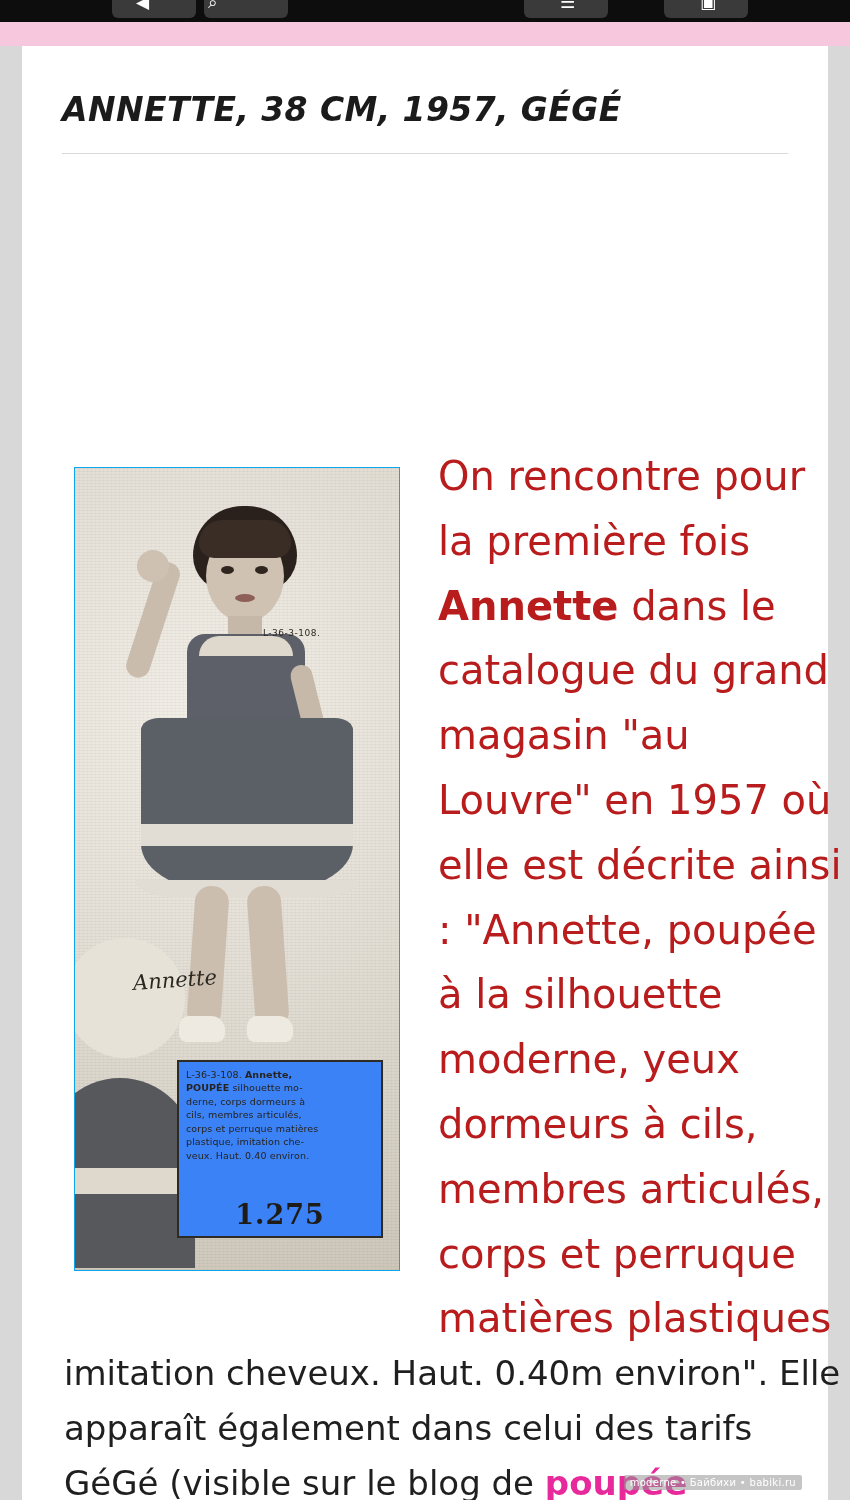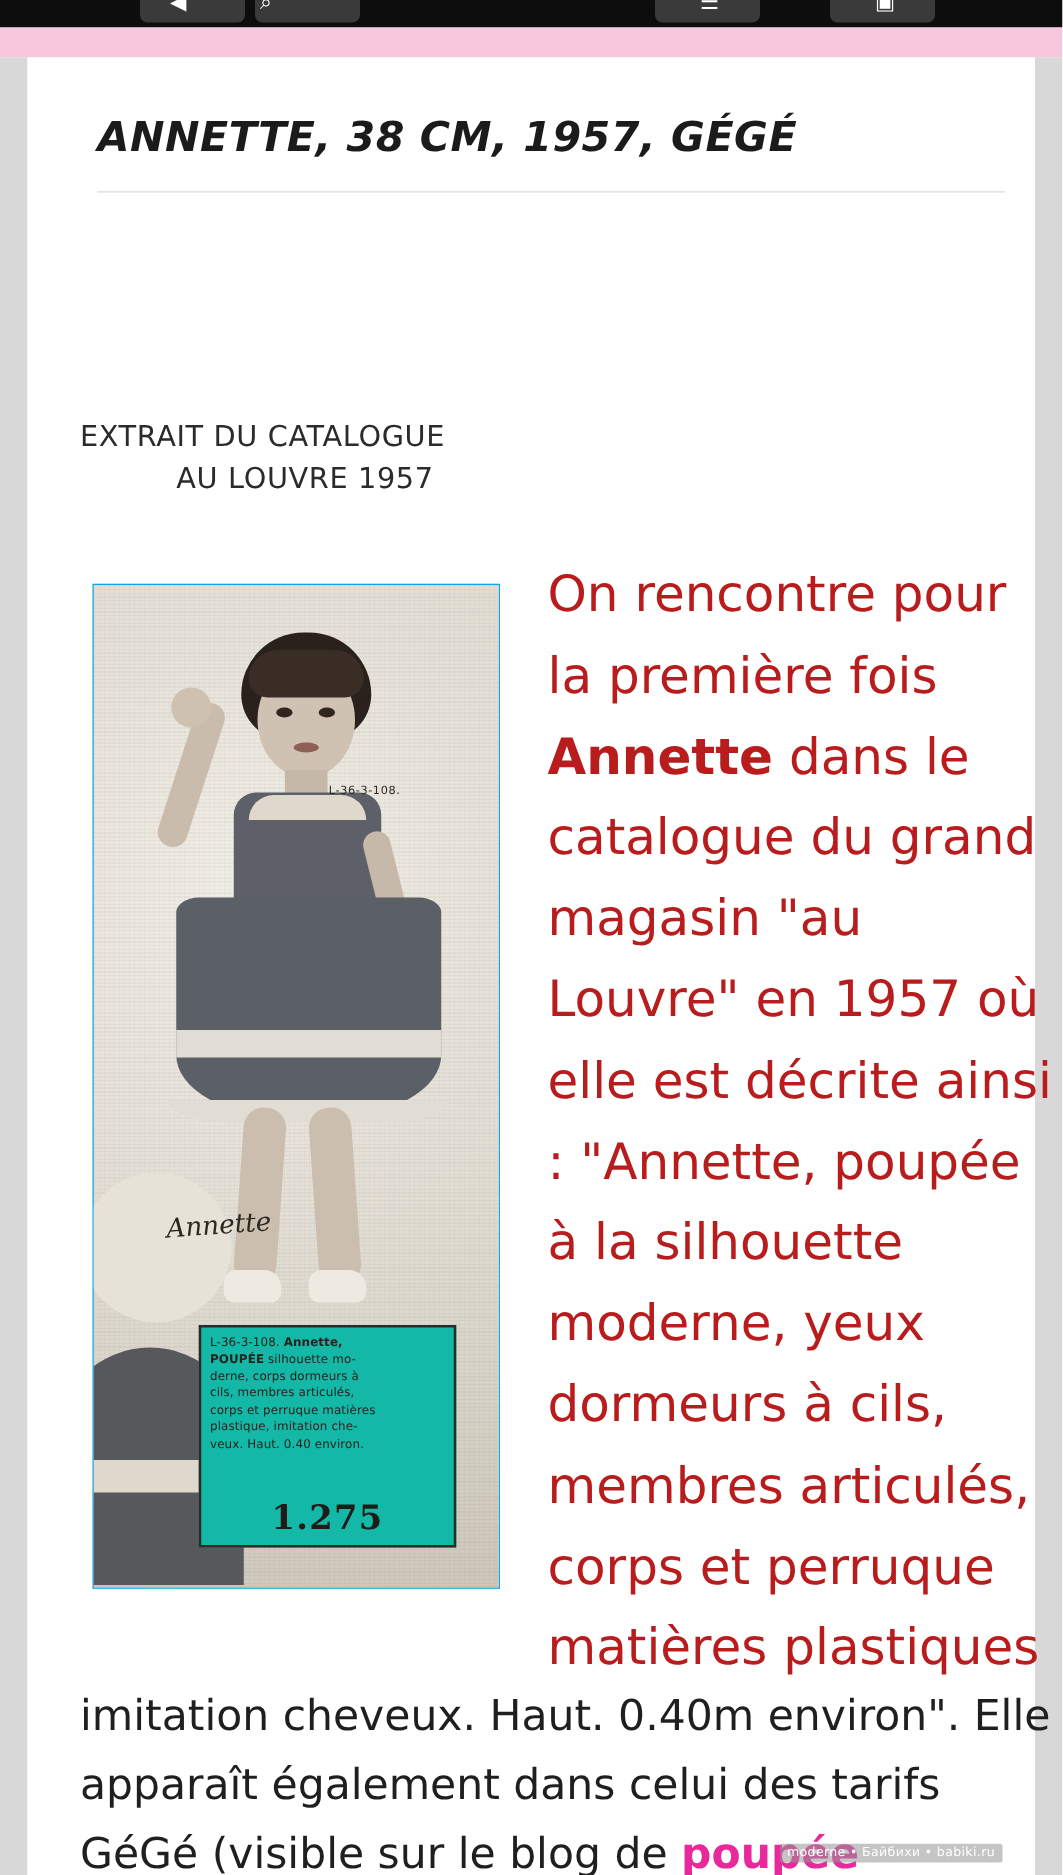--- a/index.html
+++ b/index.html
@@ -69,21 +69,21 @@
 
   
   .sheet {
     position: absolute;
     left: 22px;
     top: 46px;
     width: 806px;
     height: 1454px;
     background: #ffffff;
     box-sizing: border-box;
-    padding: 0 36px;
+    padding: 0 20px;
   }
 
   .article-title {
     margin: 0;
     padding: 44px 0 24px 20px;
     font-family: "DejaVu Sans", sans-serif;
     font-style: italic;
     font-weight: bold;
     font-size: 33px;
     letter-spacing: 0.4px;
@@ -293,23 +293,23 @@
     position: absolute;
     left: 58px; top: 500px;
     font-family: "DejaVu Serif", serif;
     font-style: italic;
     font-size: 21px;
     color: #2b2721;
     transform: rotate(-4deg);
   }
   .ph-adbox {
     position: absolute;
-    left: 84px; top: 592px;
+    left: 102px; top: 592px;
     width: 206px; height: 178px;
-    background: #14b8a6;
+    background: #3b82f6;
     border: 2px solid #2e2a24;
     box-sizing: border-box;
     padding: 6px 7px;
   }
   .ph-adbox .adtext {
     font-family: "DejaVu Sans", sans-serif;
     font-size: 9.5px;
     line-height: 1.42;
     color: #26231e;
     letter-spacing: 0.1px;
@@ -381,24 +381,20 @@
 <div class="pink-band"></div>
 
 <div class="rail left"></div>
 <div class="rail right"></div>
 
 <div class="sheet">
 
   <h1 class="article-title">ANNETTE, 38 CM, 1957, GÉGÉ</h1>
   <div class="title-rule"></div>
 
-  <div class="catalog-caption">
-    <span class="l1">EXTRAIT DU CATALOGUE</span>
-    <span class="l2">AU LOUVRE 1957</span>
-  </div>
 
   <div class="photo">
     <div class="ph-bg"></div>
     <div class="ph-grain"></div>
 
     <div class="doll-arm-up"></div>
     <div class="doll-arm-hand"></div>
     <div class="doll-hair"></div>
     <div class="doll-face"></div>
     <div class="doll-fringe"></div>

